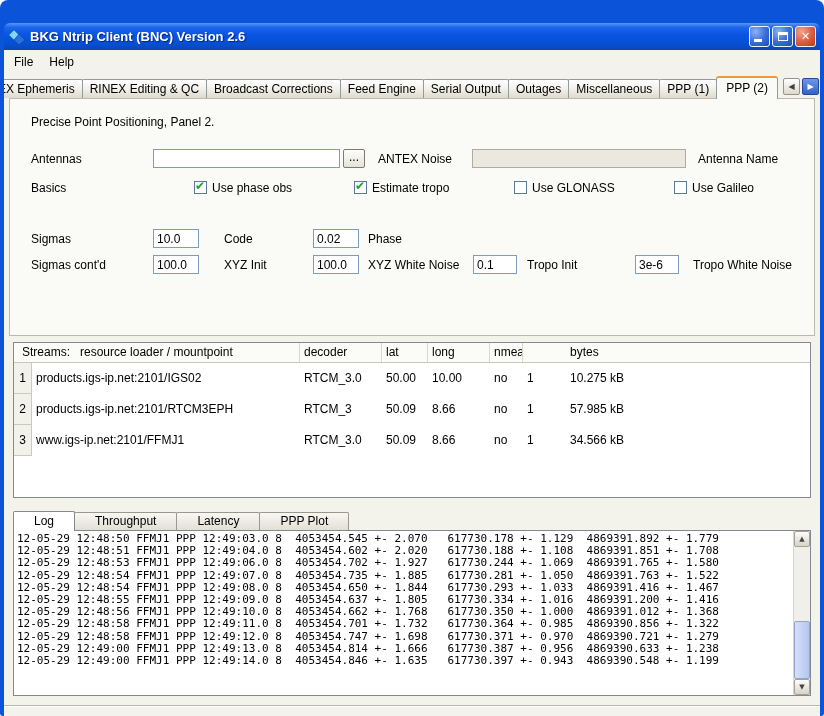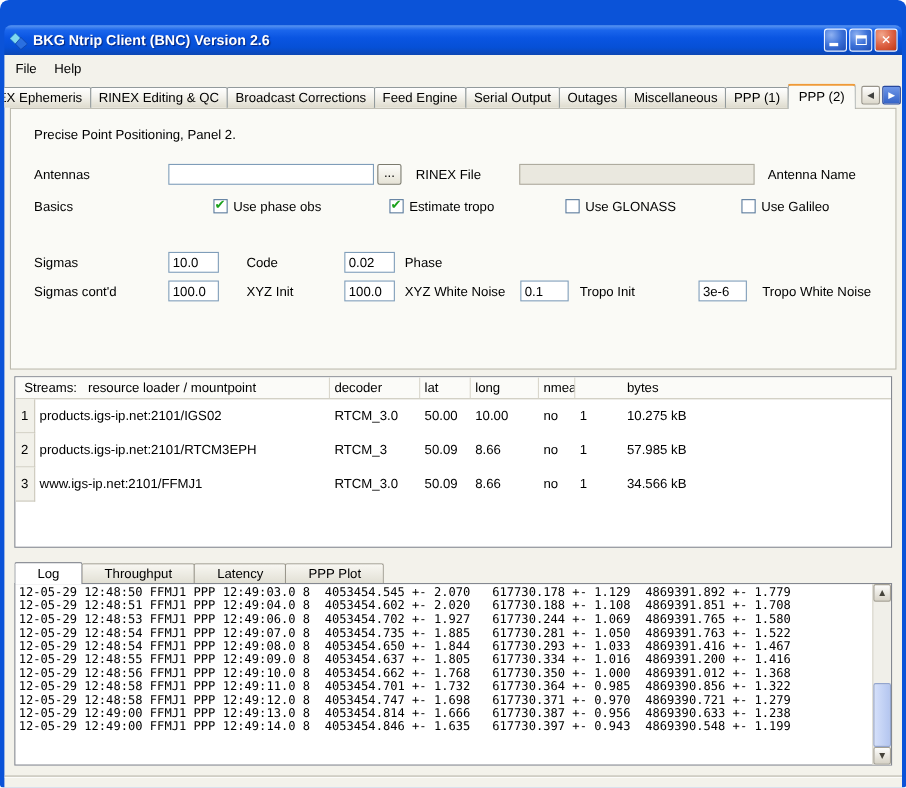--- a/index.html
+++ b/index.html
@@ -154,21 +154,21 @@
       </div>
     </div>
 
     <div class="panel">
       <div class="form-desc">Precise Point Positioning, Panel 2.</div>
 
       <div class="frow" style="top:50px;">
         <span class="flabel" style="left:21px;">Antennas</span>
         <input class="tfield" style="left: 143px; width: 187px;" value="">
         <div class="browse-btn" style="left:333px;">...</div>
-        <span class="flabel" style="left:368px;">RINEX File</span>
+        <span class="flabel" style="left:368px;">ANTEX Noise</span>
         <input class="tfield" style="left: 462px; width: 214px;" disabled="" value="">
         <span class="flabel" style="left:688px;">Antenna Name</span>
       </div>
 
       <div class="frow" style="top:79px;">
         <span class="flabel" style="left:21px;">Basics</span>
         <span class="cb" style="left:184px;">
             <span class="check-glyph glyph">✔</span>
           </span>
         <span class="flabel" style="left:202px;">Use phase obs</span>

